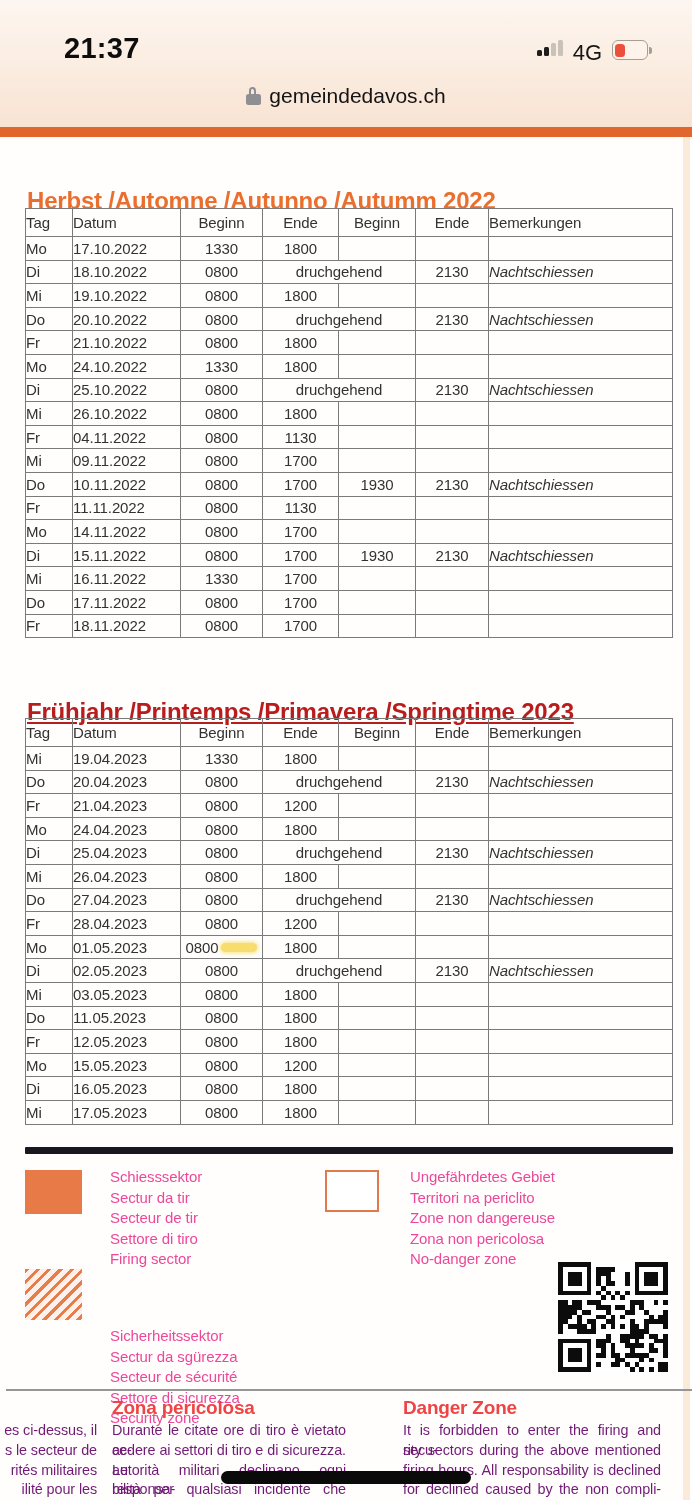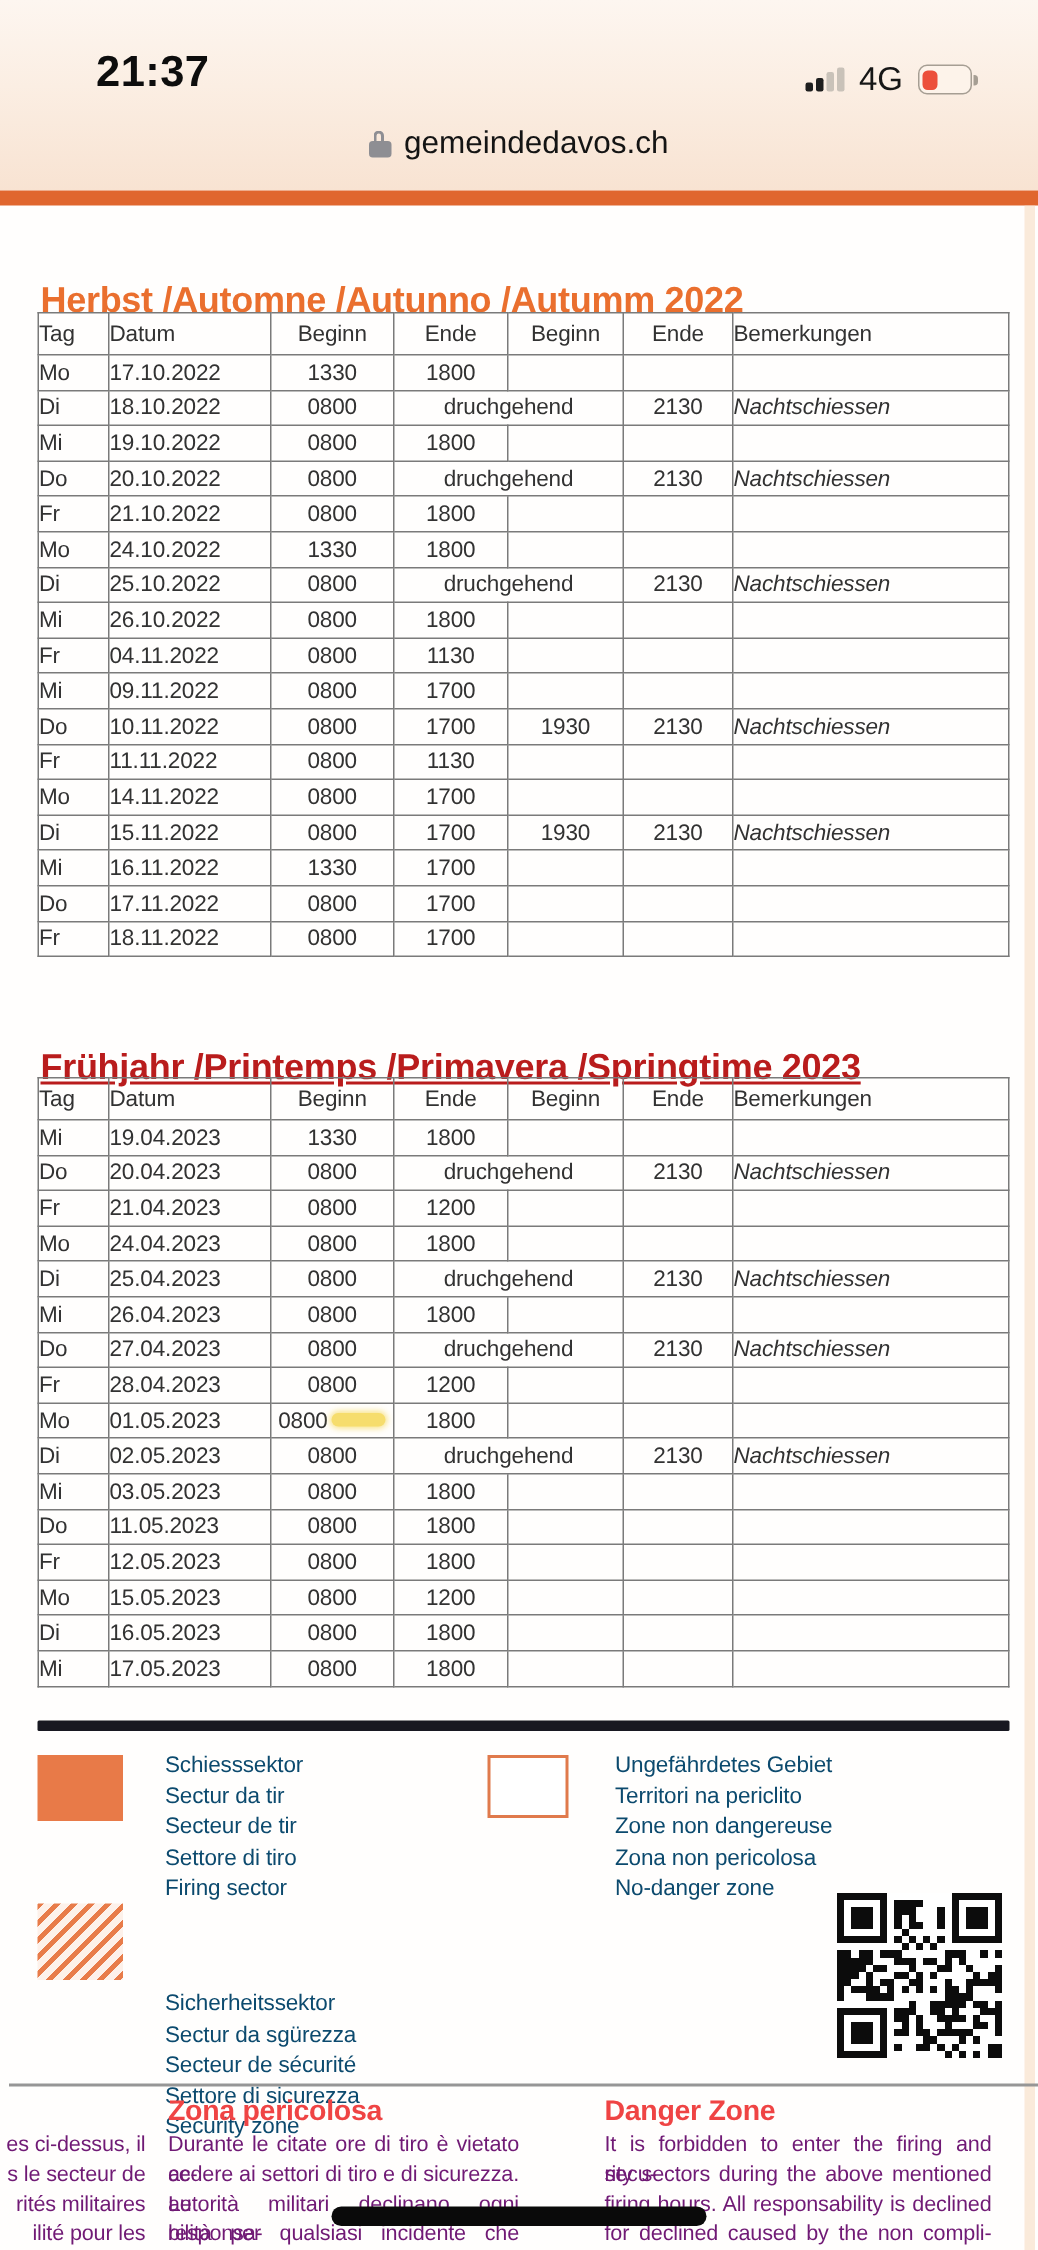--- a/index.html
+++ b/index.html
@@ -8,21 +8,21 @@
     background:#fffefd;overflow:hidden;
     font-family:"Liberation Sans","DejaVu Sans",sans-serif;
     -webkit-font-smoothing:antialiased;
   }
   
   .statusbar{
     position:absolute;left:0;top:0;width:692px;height:127px;
     background:linear-gradient(180deg,#fdf6f0 0%,#fbeee3 45%,#f8e3d2 100%);
   }
   .clock{position:absolute;left:64px;top:32px;font-size:29px;font-weight:700;color:#0d0d0d;letter-spacing:.3px;}
-  .status-icons{position:absolute;right:40px;top:40px;height:26px;display:flex;align-items:center;gap:10px;}
+  .status-icons{position:absolute;right:40px;top:40px;height:26px;display:flex;gap:10px;}
   .signal{display:flex;align-items:flex-end;gap:2.5px;height:16px;}
   .signal i{display:block;width:4.5px;border-radius:1.5px;background:#c9c2b9;}
   .signal i:nth-child(1){height:6px;background:#1e1e1e;}
   .signal i:nth-child(2){height:9px;background:#1e1e1e;}
   .signal i:nth-child(3){height:13px;}
   .signal i:nth-child(4){height:16px;}
   .net{font-size:22px;color:#161616;}
   .battery{position:relative;width:40px;height:20px;}
   .battery .shell{position:absolute;left:0;top:0;width:36px;height:20px;border:1.5px solid #a69e93;border-radius:6px;box-sizing:border-box;background:#fdf3ea;}
   .battery .fill{position:absolute;left:3px;top:3.5px;width:10px;height:13px;border-radius:3.5px;background:#ec4f3b;}
@@ -59,21 +59,21 @@
   td.it{font-style:italic;}
   span.hl{display:inline-block;width:36px;height:9px;margin-left:3px;border-radius:5px;
     background:#f6dd6d;box-shadow:0 0 4px 1px rgba(246,221,109,.9);vertical-align:1px;}
 
   
   .darkbar{position:absolute;left:25px;top:1147px;width:648px;height:7px;background:#181821;border-radius:1px;}
   .swatch-fill{position:absolute;left:25px;top:1170px;width:57px;height:44px;}
   .swatch-outline{position:absolute;left:325px;top:1170px;width:54px;height:42px;border:2px solid #e07a4c;background:#fff;box-sizing:border-box;}
   .swatch-hatch{position:absolute;left:25px;top:1269px;width:57px;height:51px;
     background:repeating-linear-gradient(135deg,#e87c4a 0 3px,#fdf1ea 3px 8px);}
-  .leg-list{position:absolute;font-size:15px;color:#0c4a6e;letter-spacing:-.1px;}
+  .leg-list{position:absolute;font-size:15px;color:#ec4899;letter-spacing:-.1px;}
   .leg-list div{line-height:20.6px;}
   .leg1{left:110px;top:1167px;}
   .leg2{left:410px;top:1167px;}
   .leg3{left:110px;top:1326px;}
   .qr{position:absolute;left:558px;top:1262px;width:110px;height:110px;background:#fff;}
 
   
   .grayline{position:absolute;left:6px;top:1389px;width:686px;height:2px;background:#969696;}
   .f-heading{position:absolute;top:1397px;font-size:19px;font-weight:700;color:#ef4444;letter-spacing:-.2px;}
   .fh-it{left:112px;}

